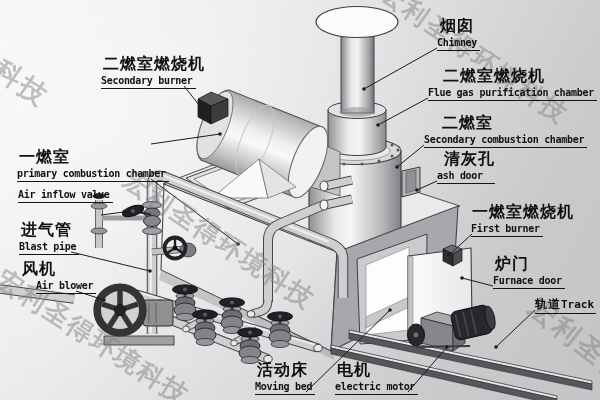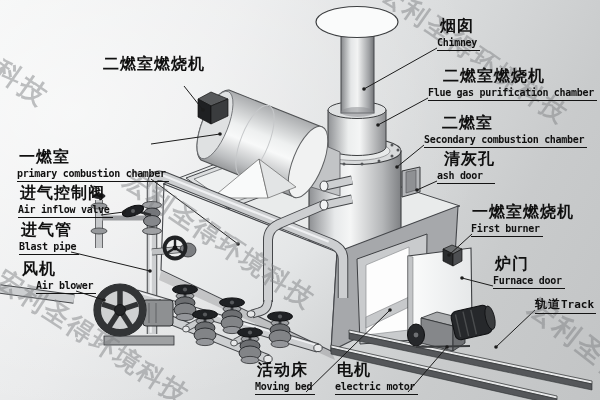--- a/index.html
+++ b/index.html
@@ -331,27 +331,27 @@
   </svg>
 
   <div class="wm" style="left:-140px;top:-52px;transform:rotate(35deg);">宏利圣得环境科技</div>
   <div class="wm" style="left:392px;top:-24px;transform:rotate(35deg);font-size:25px;">宏利圣得环境科技</div>
   <div class="wm" style="left:8px;top:262px;transform:rotate(33deg);font-size:26px;letter-spacing:2px;">宏利圣得环境科技</div>
   <div class="wm" style="left:136px;top:163px;transform:rotate(34deg);font-size:26px;letter-spacing:2px;">宏利圣得环境科技</div>
   <div class="wm" style="left:543px;top:290px;transform:rotate(38deg);">宏利圣得环境科技</div>
 
   <div class="lbl" style="left:101px;top:56px;">
     <div class="zh">二燃室燃烧机</div>
+    <div class="en">Secondary burner</div>
   </div>
   <div class="lbl" style="left:17px;top:149px;">
     <div class="zh">一燃室</div>
     <div class="en">primary combustion chamber</div>
   </div>
   <div class="lbl" style="left:18px;top:185px;">
-    <div class="zh">进气控制阀</div>
     <div class="en">Air inflow valve</div>
   </div>
   <div class="lbl" style="left:19px;top:222px;">
     <div class="zh">进气管</div>
     <div class="en">Blast pipe</div>
   </div>
   <div class="lbl" style="left:20px;top:261px;">
     <div class="zh">风机</div>
     <div class="en" style="margin-left:16px;">Air blower</div>
   </div>

